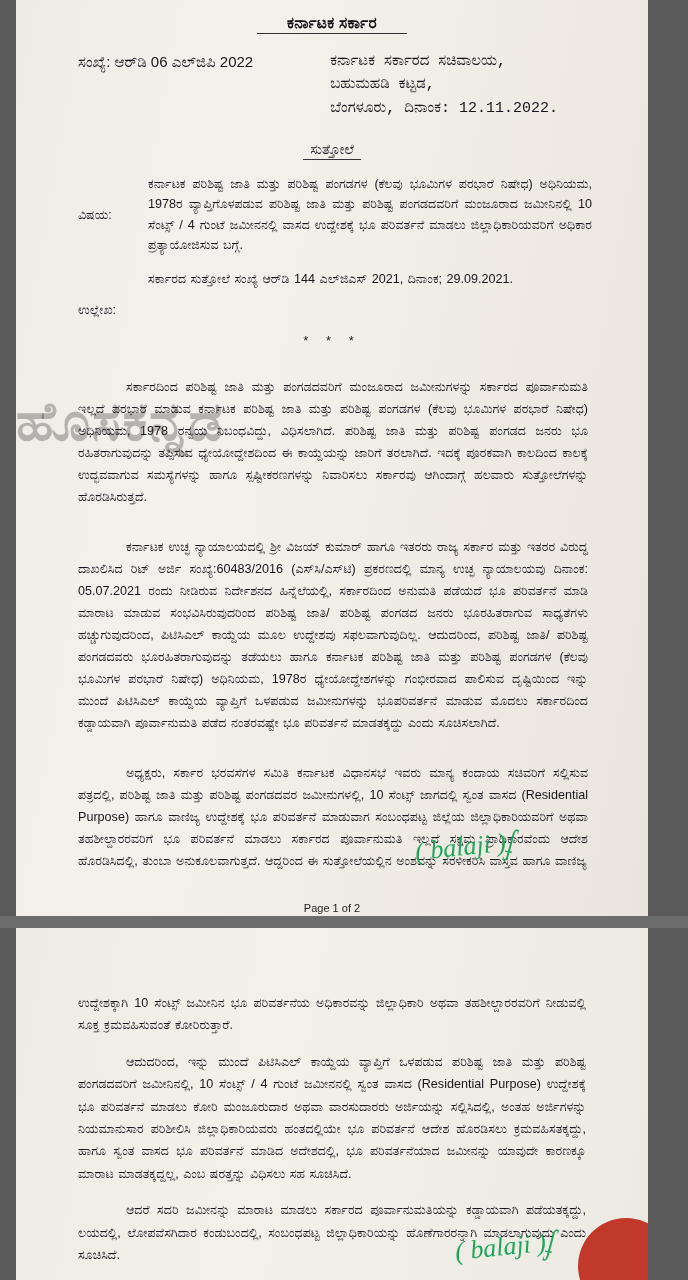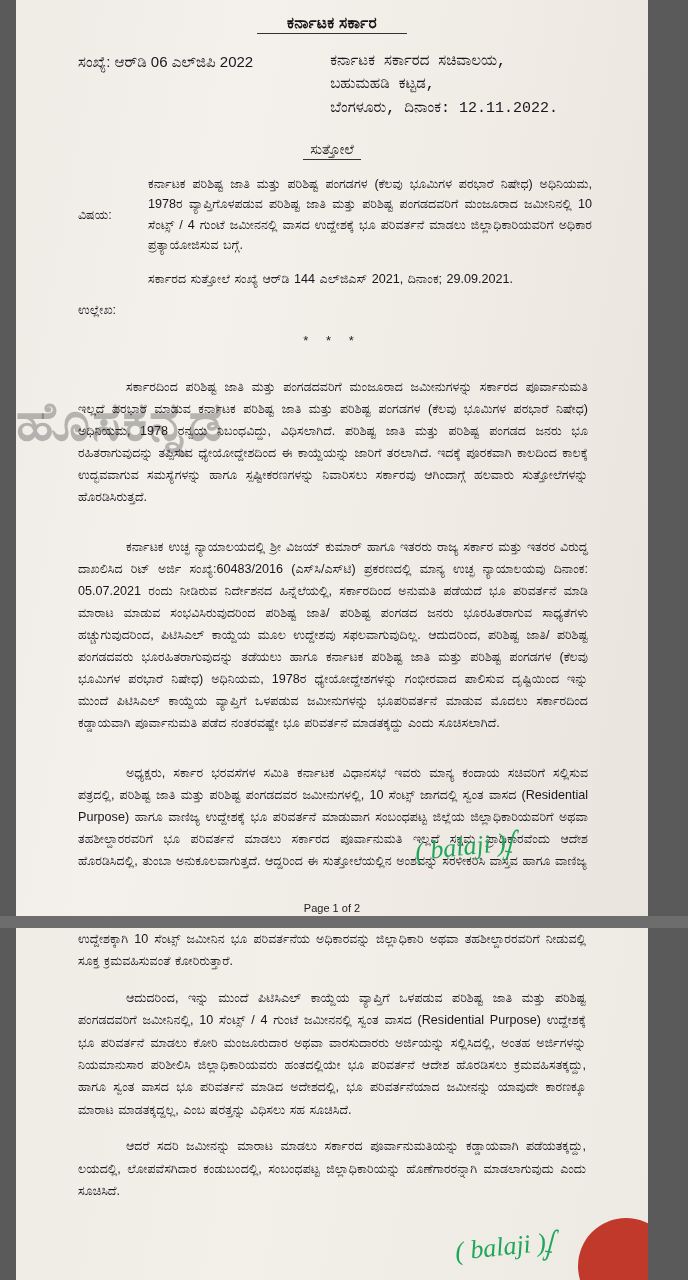--- a/index.html
+++ b/index.html
@@ -193,21 +193,21 @@
     background: #c0392b;
   }
 
   .p2-para {
     font-size: 12.6px;
     line-height: 1.78;
     text-align: justify;
     padding: 0 22px 0 22px;
     word-spacing: 1px;
   }
-  .p2-para.first { text-indent: 0; }
+  .p2-para.first { text-indent: 0; padding-top: 64px; }
   .p2-para.ind { text-indent: 48px; margin-top: 14px; }
 </style>
 </head>
 <body>
 
 <div class="page-stack">
 
   <div class="doc-page" id="page1">
 
     <div class="doc-title kn">ಕರ್ನಾಟಕ ಸರ್ಕಾರ</div>

